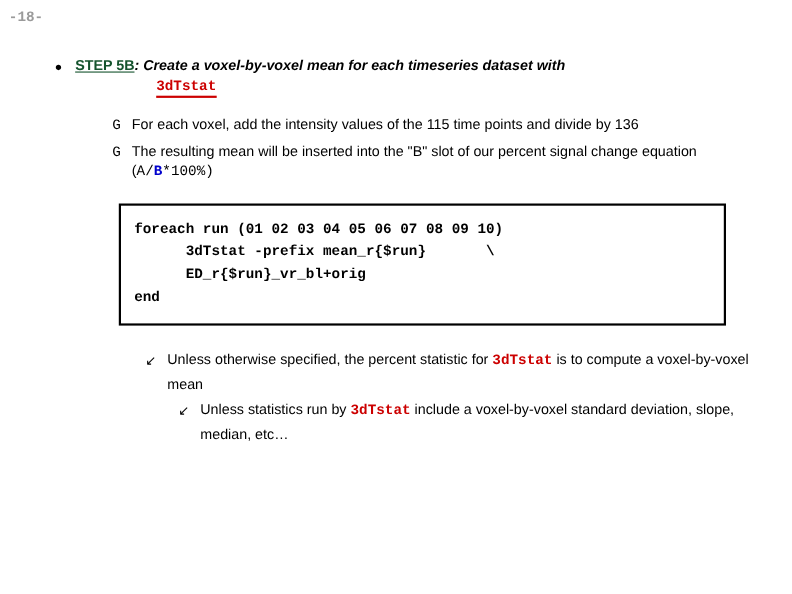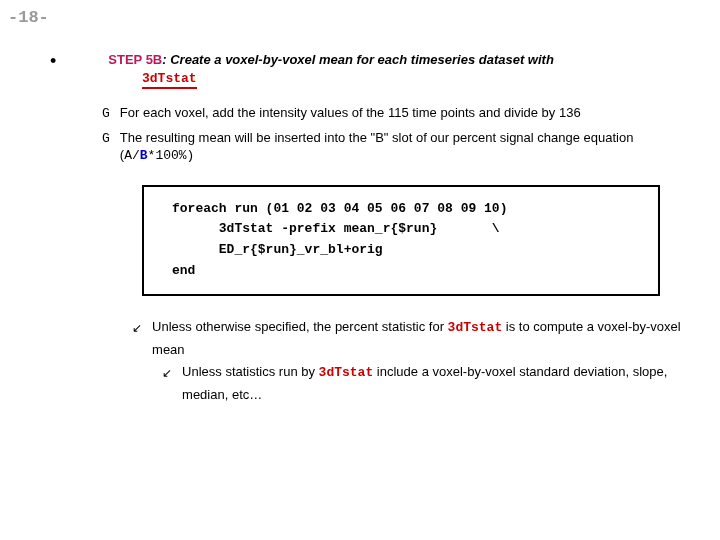--- a/index.html
+++ b/index.html
@@ -13,40 +13,40 @@
     height: 540px;
     position: relative;
   }
   .page-num {
     position: absolute;
     top: 8px;
     left: 8px;
     font-family: "Courier New", monospace;
     font-weight: bold;
     color: #9a9a9a;
-    font-size: 17px;
+    font-size: 13px;
   }
   .content {
     padding: 52px 20px 0 50px;
   }
   .step-line {
     display: flex;
     align-items: flex-start;
     margin-bottom: 0;
   }
   .bullet-dot {
     font-size: 18px;
     line-height: 14px;
     margin-right: 12px;
     margin-top: 2px;
   }
   .step-label {
-    color: #be185d;
+    color: #14532d;
     font-weight: bold;
-    margin-left: 40px;
+    text-decoration: underline;
   }
   .step-text {
     font-weight: bold;
     font-style: italic;
   }
   .code-red {
     font-family: "Courier New", monospace;
     font-weight: bold;
     color: #cc0000;
   }
@@ -78,22 +78,22 @@
   }
   .mono {
     font-family: "Courier New", monospace;
   }
   .blue {
     color: #0000cc;
     font-weight: bold;
   }
   .code-box {
     border: 2.5px solid #000;
-    margin: 20px 40px 20px 92px;
-    padding: 12px 18px 12px 28px;
+    margin: 20px 40px 20px 58px;
+    padding: 12px 18px 12px 12px;
     font-family: "Courier New", monospace;
     font-weight: bold;
     font-size: 13px;
     line-height: 1.6;
     white-space: pre;
   }
   .note-list {
     margin-left: 82px;
   }
   .note-item {

